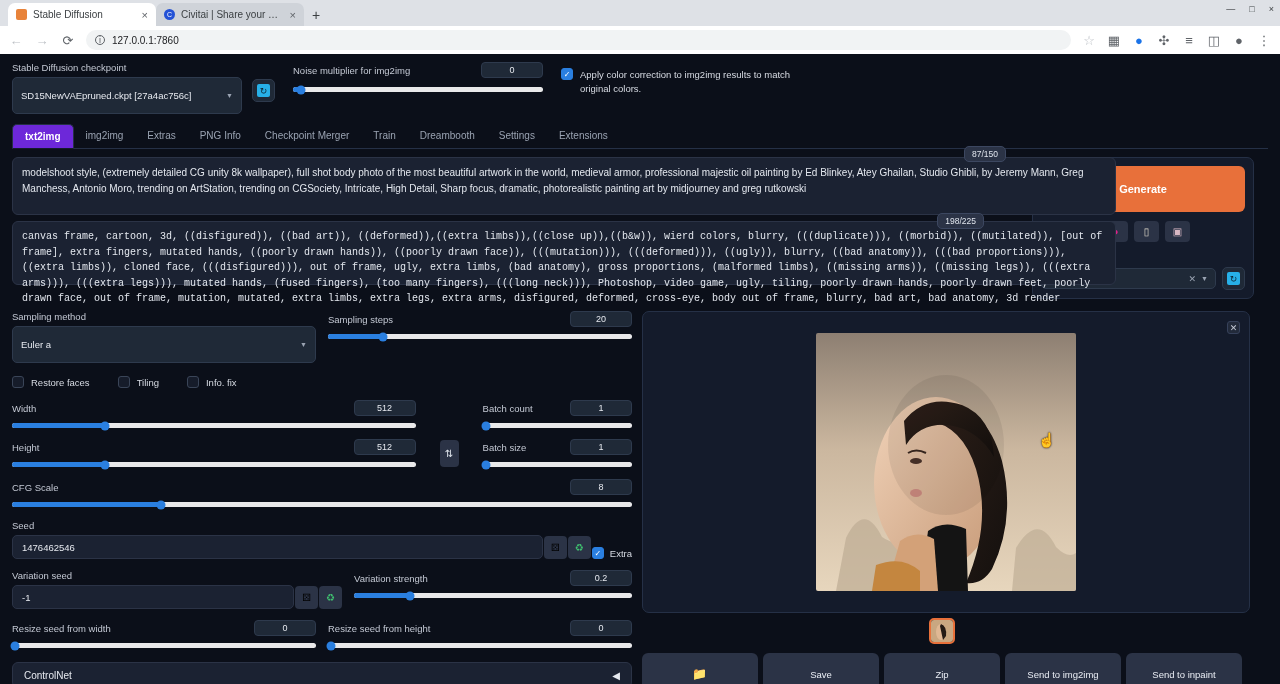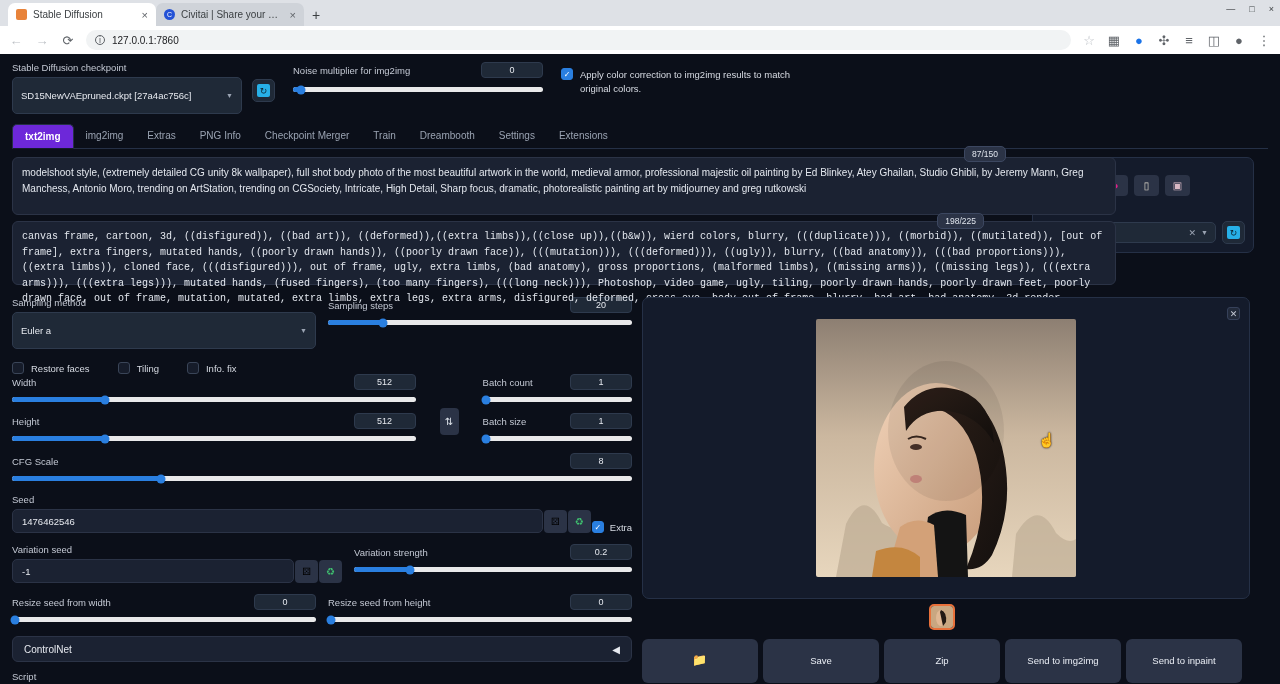--- a/index.html
+++ b/index.html
@@ -146,21 +146,21 @@
   .set-right { width: 600px; }
 
   .row2 { display: flex; gap: 12px; align-items: flex-start; }
   .half { flex: 1; }
   .sm-slider { margin-top: 7px; }
 
   .checkrow { display: flex; gap: 28px; margin-top: 13px; align-items: center; }
   .checkrow .item { display: flex; align-items: center; gap: 7px;
     font-size: 9.5px; color: #d7dbe3; }
 
-  .wh-block { display: flex; gap: 24px; align-items: center; margin-top: 0; }
+  .wh-block { display: flex; gap: 24px; align-items: flex-end; margin-top: 12px; }
   .wh-left { width: 432px; }
   .swap-btn { width: 19px; height: 27px; background: #2b3346; border-radius: 4px;
     display: flex; align-items: center; justify-content: center;
     font-size: 10px; color: #dfe4ec; margin-top: 28px; flex: none; }
   .wh-right { width: 160px; }
 
   .field-head { display: flex; align-items: center; justify-content: space-between; }
 
   .seed-row { display: flex; gap: 1px; align-items: flex-end; margin-top: 11px; }
   .textbox { background: #1b2232; border: 1px solid #2b3346; border-radius: 5px;
@@ -285,20 +285,21 @@
   <div class="columns">
     <div class="col-left prompt-wrap">
       <div class="token-badge">87/150</div>
       <div class="prompt-box pbox-1">modelshoot style, (extremely detailed CG unity 8k wallpaper), full shot body photo of the most beautiful artwork in the world, medieval armor, professional majestic oil painting by Ed Blinkey, Atey Ghailan, Studio Ghibli, by Jeremy Mann, Greg Manchess, Antonio Moro, trending on ArtStation, trending on CGSociety, Intricate, High Detail, Sharp focus, dramatic, photorealistic painting art by midjourney and greg rutkowski</div>
       <div class="token-badge tb2">198/225</div>
       <div class="prompt-box pbox-2">canvas frame, cartoon, 3d, ((disfigured)), ((bad art)), ((deformed)),((extra limbs)),((close up)),((b&amp;w)), wierd colors, blurry, (((duplicate))), ((morbid)), ((mutilated)), [out of frame], extra fingers, mutated hands, ((poorly drawn hands)), ((poorly drawn face)), (((mutation))), (((deformed))), ((ugly)), blurry, ((bad anatomy)), (((bad proportions))), ((extra limbs)), cloned face, (((disfigured))), out of frame, ugly, extra limbs, (bad anatomy), gross proportions, (malformed limbs), ((missing arms)), ((missing legs)), (((extra arms))), (((extra legs))), mutated hands, (fused fingers), (too many fingers), (((long neck))), Photoshop, video game, ugly, tiling, poorly drawn hands, poorly drawn feet, poorly drawn face, out of frame, mutation, mutated, extra limbs, extra legs, extra arms, disfigured, deformed, cross-eye, body out of frame, blurry, bad art, bad anatomy, 3d render</div>
     </div>
 
     <div class="col-right">
       <div class="gen-panel">
+        <div class="generate-btn">Generate</div>
         <div class="gen-icons">
           <div class="gi" style="color:#27b0e8">↖</div>
           <div class="gi" style="color:#cfd5e0">▢</div>
           <div class="gi" style="color:#e0218a">●</div>
           <div class="gi" style="color:#dcd6c8">▯</div>
           <div class="gi" style="color:#d9b8c4">▣</div>
         </div>
         <span class="lbl" style="margin-top:8px">Styles</span>
         <div class="styles-row">
           <div class="styles-box">

